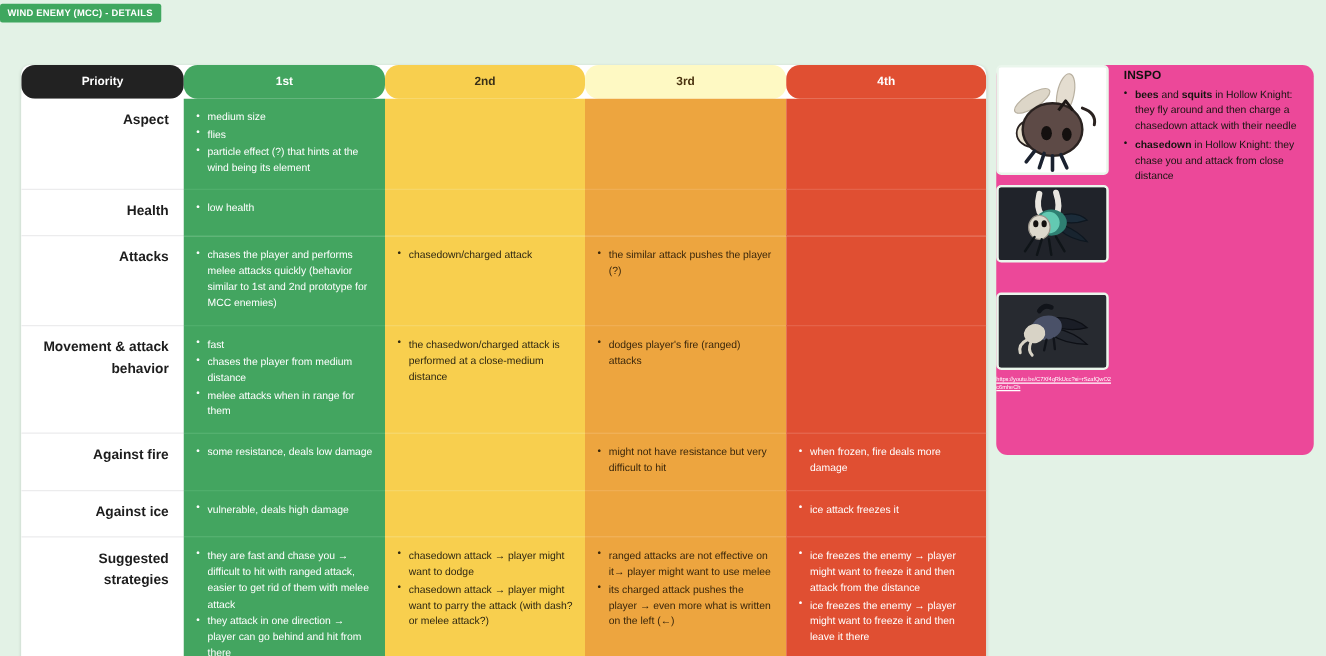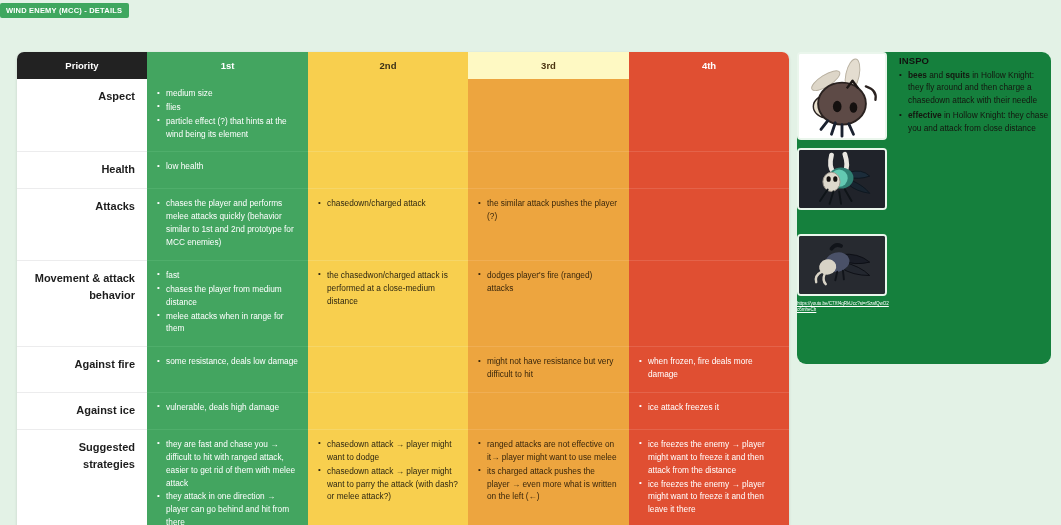--- a/index.html
+++ b/index.html
@@ -41,20 +41,21 @@
   col.c3 { width: 161px; }
   col.c4 { width: 160px; }
 
   thead th {
     font-size: 9.5px;
     font-weight: bold;
     text-align: center;
     padding: 8px 4px;
     height: 27px;
     vertical-align: middle;
+    border-radius: 11px;
   }
   th.h-priority { background: #222222; color: #ffffff; }
   th.h-1 { background: #43a560; color: #ffffff; }
   th.h-2 { background: #f8cf4e; color: #3a3018; }
   th.h-3 { background: #fef9c3; color: #4a3310; }
   th.h-4 { background: #e04f32; color: #ffffff; }
 
   tbody td {
     vertical-align: top;
     padding: 8px 10px 10px 10px;
@@ -88,21 +89,21 @@
     position: absolute;
     left: 0; top: -0.5px;
     font-size: 8px;
   }
 
   
   .inspo {
     position: absolute;
     left: 797px; top: 52px;
     width: 254px; height: 312px;
-    background: #15803d;
+    background: #ec4899;
     border-radius: 9px;
     display: flex;
     gap: 10px;
   }
   .inspo-left { width: 92px; display: flex; flex-direction: column; gap: 0px; }
   .thumb {
     width: 90px;
     border: 2px solid #eaf6ec;
     border-radius: 4px;
     overflow: hidden;
@@ -357,18 +358,18 @@
         </svg>
       </div>
 
       <a class="link" href="#">https://youtu.be/C7Xf4qRkUcc?si=rSzafQwO2c6mheCh</a>
     </div>
 
     <div class="inspo-right">
       <div class="inspo-title">INSPO</div>
       <ul class="inspo-list" id="inspo-list">
           <li><b>bees</b><span> and </span><b>squits</b><span> in Hollow Knight: they fly around and then charge a chasedown attack with their needle</span></li>
-          <li><b>effective</b><span></span><b></b><span> in Hollow Knight: they chase you and attack from close distance</span></li>
+          <li><b>chasedown</b><span></span><b></b><span> in Hollow Knight: they chase you and attack from close distance</span></li>
         </ul>
     </div>
   </div>
 
 </div>
 
 </body></html>

